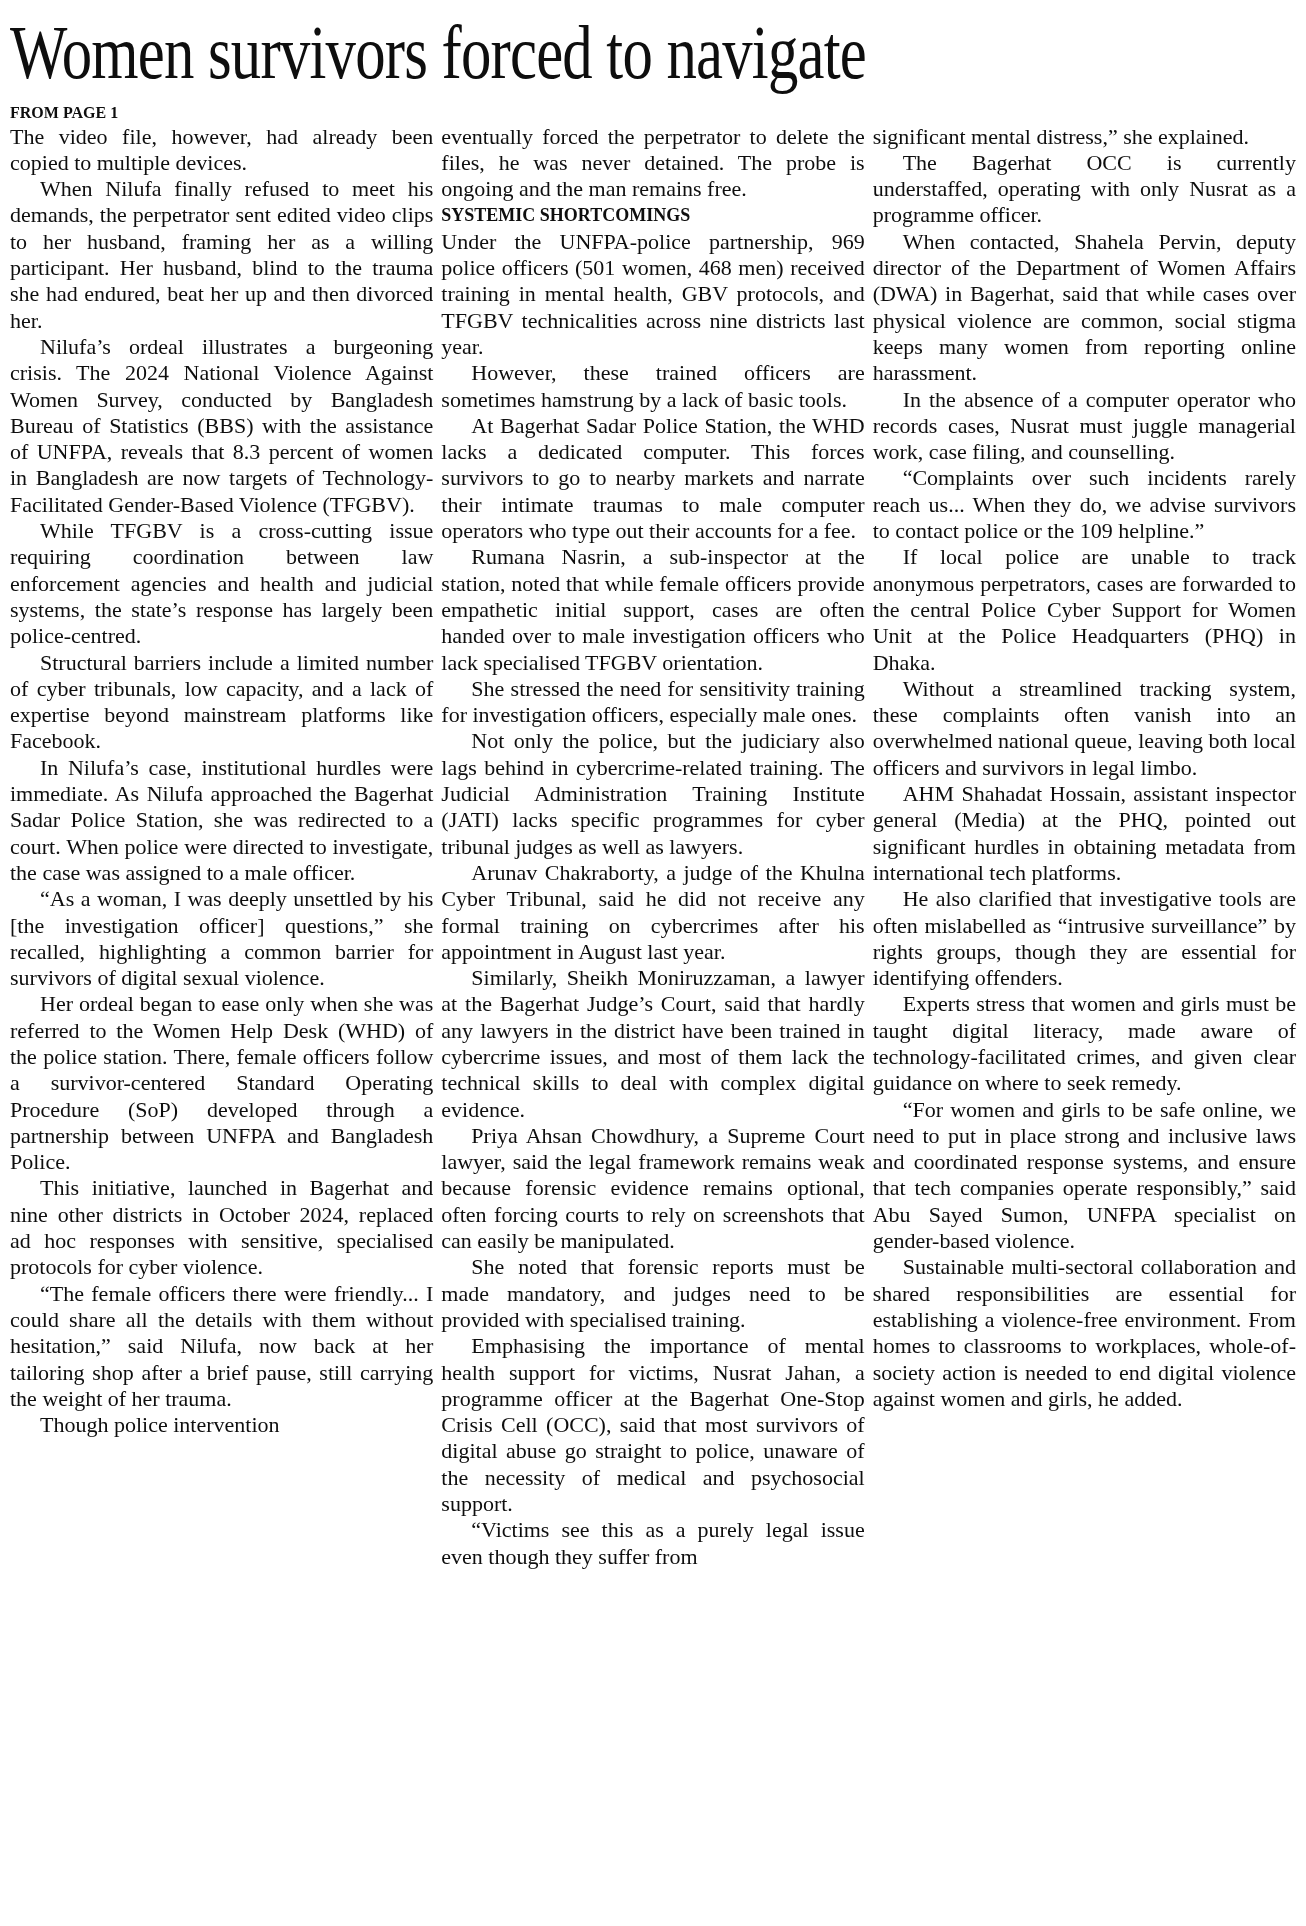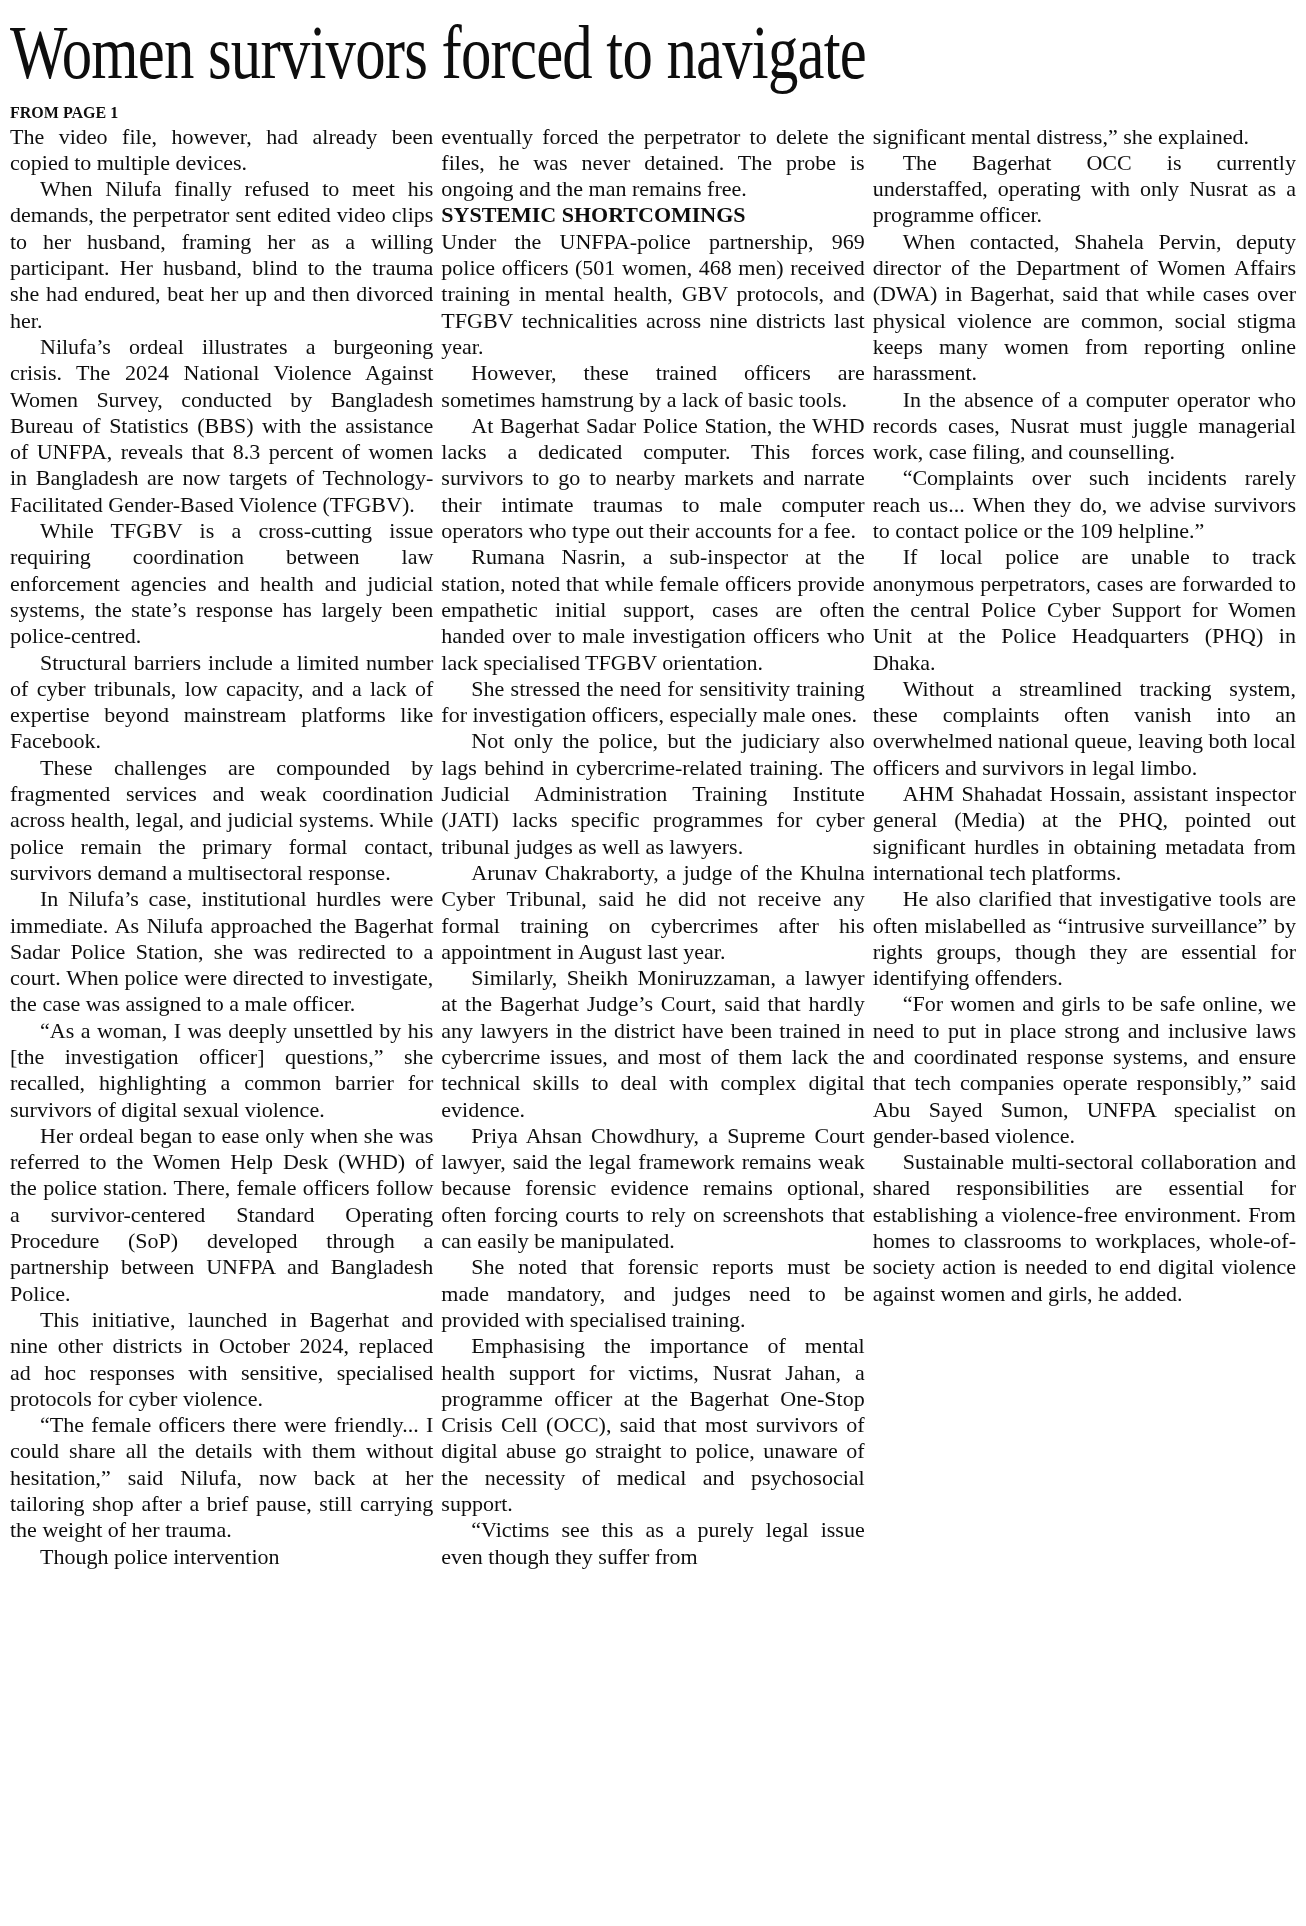--- a/index.html
+++ b/index.html
@@ -22,40 +22,39 @@
   }
   .cols { display:flex; gap:8px; margin-top:2px; }
   .col {
     flex:1 1 0; min-width:0;
     text-align:justify;
     font-size:22px; line-height:26.3px;
   }
   .col p { margin:0; text-indent:30px; }
   .col p.noindent { text-indent:0; }
   .col h2.section {
-    margin:0; font-size:22px; line-height:26.3px; font-weight:700;
+    margin:0; font-size:18px; line-height:26.3px; font-weight:700;
     text-align:left; letter-spacing:0;
   }
 </style>
 </head>
 <body>
 
 <div class="page">
   <div class="headline-wrap">
     <h1 class="headline" style="margin:0;">Women survivors forced to navigate</h1>
   </div>
   <div class="kicker">FROM PAGE 1</div>
   <div class="cols">
     <div class="col">
         <p class="noindent">The video file, however, had already been copied to multiple devices.</p>
         <p>When Nilufa finally refused to meet his demands, the perpetrator sent edited video clips to her husband, framing her as a willing participant. Her husband, blind to the trauma she had endured, beat her up and then divorced her.</p>
         <p>Nilufa’s ordeal illustrates a burgeoning crisis. The 2024 National Violence Against Women Survey, conducted by Bangladesh Bureau of Statistics (BBS) with the assistance of UNFPA, reveals that 8.3 percent of women in Bangladesh are now targets of Technology-Facilitated Gender-Based Violence (TFGBV).</p>
         <p>While TFGBV is a cross-cutting issue requiring coordination between law enforcement agencies and health and judicial systems, the state’s response has largely been police-centred.</p>
         <p>Structural barriers include a limited number of cyber tribunals, low capacity, and a lack of expertise beyond mainstream platforms like Facebook.</p>
-        <p>These challenges are compounded by fragmented services and weak coordination across health, legal, and judicial systems. While police remain the primary formal contact, survivors demand a multisectoral response.</p>
         <p>In Nilufa’s case, institutional hurdles were immediate. As Nilufa approached the Bagerhat Sadar Police Station, she was redirected to a court. When police were directed to investigate, the case was assigned to a male officer.</p>
         <p>“As a woman, I was deeply unsettled by his [the investigation officer] questions,” she recalled, highlighting a common barrier for survivors of digital sexual violence.</p>
         <p>Her ordeal began to ease only when she was referred to the Women Help Desk (WHD) of the police station. There, female officers follow a survivor-centered Standard Operating Procedure (SoP) developed through a partnership between UNFPA and Bangladesh Police.</p>
         <p>This initiative, launched in Bagerhat and nine other districts in October 2024, replaced ad hoc responses with sensitive, specialised protocols for cyber violence.</p>
         <p>“The female officers there were friendly... I could share all the details with them without hesitation,” said Nilufa, now back at her tailoring shop after a brief pause, still carrying the weight of her trauma.</p>
         <p>Though police intervention</p>
       </div>
     <div class="col">
         <p class="noindent">eventually forced the perpetrator to delete the files, he was never detained. The probe is ongoing and the man remains free.</p>
         <h2 class="section">SYSTEMIC SHORTCOMINGS</h2>
@@ -75,17 +74,18 @@
     <div class="col">
         <p class="noindent">significant mental distress,” she explained.</p>
         <p>The Bagerhat OCC is currently understaffed, operating with only Nusrat as a programme officer.</p>
         <p>When contacted, Shahela Pervin, deputy director of the Department of Women Affairs (DWA) in Bagerhat, said that while cases over physical violence are common, social stigma keeps many women from reporting online harassment.</p>
         <p>In the absence of a computer operator who records cases, Nusrat must juggle managerial work, case filing, and counselling.</p>
         <p>“Complaints over such incidents rarely reach us... When they do, we advise survivors to contact police or the 109 helpline.”</p>
         <p>If local police are unable to track anonymous perpetrators, cases are forwarded to the central Police Cyber Support for Women Unit at the Police Headquarters (PHQ) in Dhaka.</p>
         <p>Without a streamlined tracking system, these complaints often vanish into an overwhelmed national queue, leaving both local officers and survivors in legal limbo.</p>
         <p>AHM Shahadat Hossain, assistant inspector general (Media) at the PHQ, pointed out significant hurdles in obtaining metadata from international tech platforms.</p>
         <p>He also clarified that investigative tools are often mislabelled as “intrusive surveillance” by rights groups, though they are essential for identifying offenders.</p>
+        <p>Experts stress that women and girls must be taught digital literacy, made aware of technology-facilitated crimes, and given clear guidance on where to seek remedy.</p>
         <p>“For women and girls to be safe online, we need to put in place strong and inclusive laws and coordinated response systems, and ensure that tech companies operate responsibly,” said Abu Sayed Sumon, UNFPA specialist on gender-based violence.</p>
         <p>Sustainable multi-sectoral collaboration and shared responsibilities are essential for establishing a violence-free environment. From homes to classrooms to workplaces, whole-of-society action is needed to end digital violence against women and girls, he added.</p>
       </div>
   </div>
 </div>
 
 </body></html>

